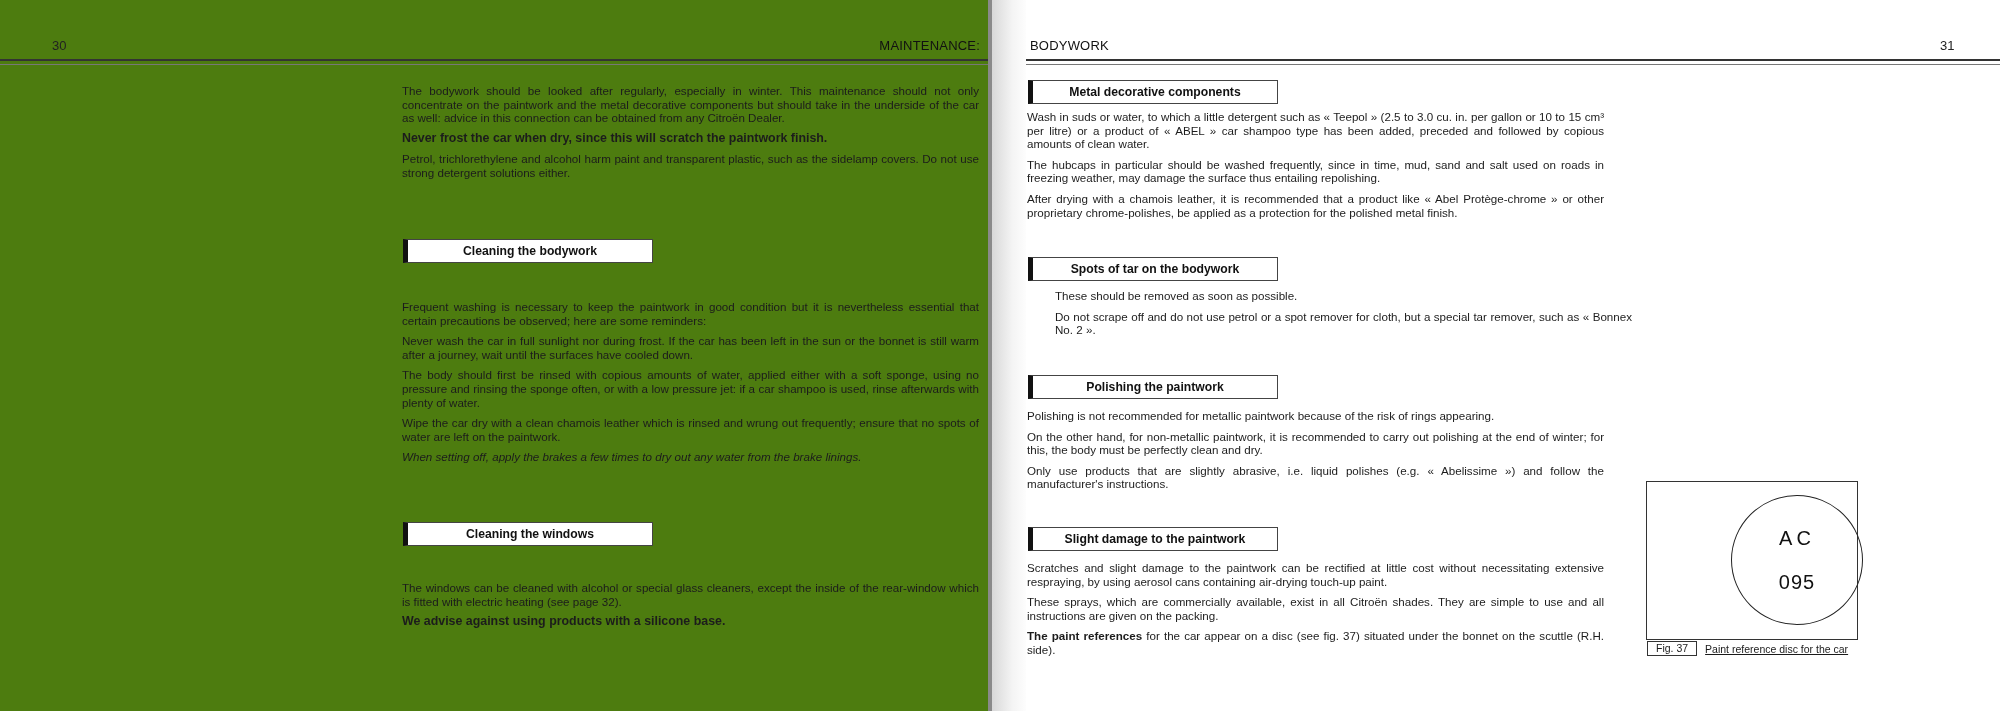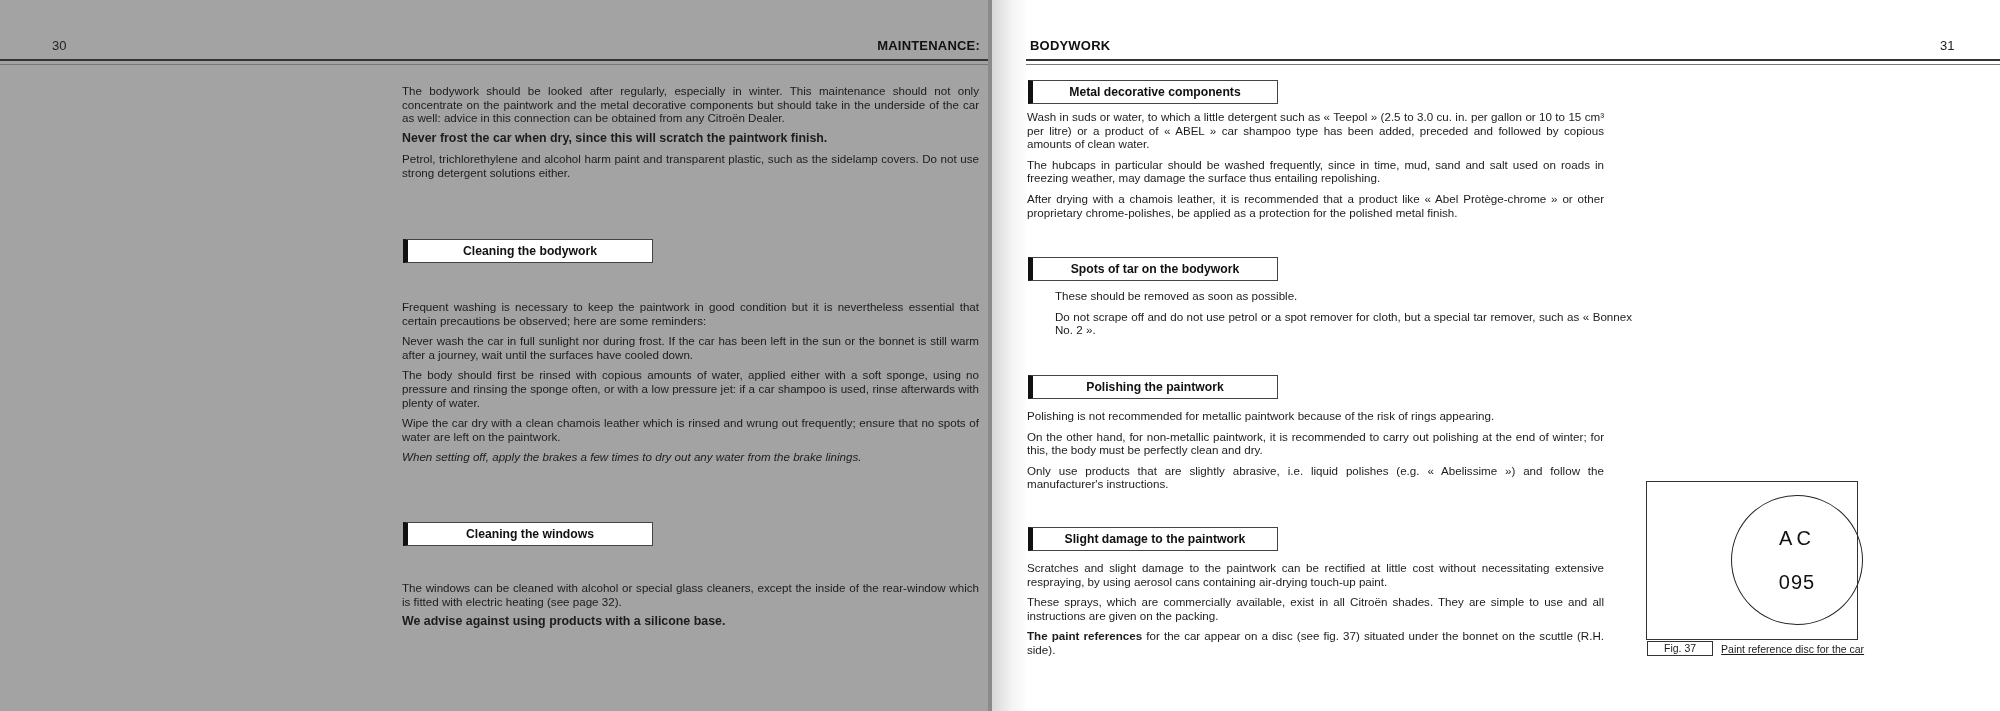--- a/index.html
+++ b/index.html
@@ -1,28 +1,28 @@
 <!DOCTYPE html>
 <html><head>
   <meta charset="utf-8">
   <style>
     * { box-sizing: border-box; margin: 0; padding: 0; }
     html, body { width: 2000px; height: 711px; background: #ffffff; overflow: hidden; }
     body { position: relative; font-family: "Liberation Sans", sans-serif; color: #1a1a1a; }
 
-    .page { position: absolute; top: 0; height: 711px; background: #a3a3a3; }
+    .page { position: absolute; top: 0; height: 711px; background: #4d7c0f; }
     .page-left { left: 0; width: 990px; }
     .page-right { left: 996px; width: 1004px; }
 
     .spine { position: absolute; left: 988px; top: 0; width: 4px; height: 711px; background: #8a8a8a; }
     .spine-shadow { position: absolute; left: 992px; top: 0; width: 34px; height: 711px;
       background: linear-gradient(to right, #d8d8d8, #f4f4f4 60%, #fdfdfd); }
 
     .page-number { position: absolute; top: 38px; font-size: 13px; color: #222; }
-    .running-head { position: absolute; top: 38px; font-size: 13px; font-weight: bold; letter-spacing: 0.2px; color: #111; }
+    .running-head { position: absolute; top: 38px; font-size: 13px; font-weight: normal; letter-spacing: 0.2px; color: #111; }
 
     .rule { position: absolute; height: 0; border-top: 2px solid #333; }
     .rule-thin { position: absolute; height: 0; border-top: 1px solid #777; }
 
     .col { position: absolute; font-size: 11.6px; line-height: 13.6px; color: #1c1c1c; }
     .col p { margin: 0 0 7px 0; text-align: justify; }
     .col p.bold { font-weight: bold; font-size: 12.4px; }
     .col p.italic { font-style: italic; }
 
     .section-box {
@@ -32,21 +32,21 @@
       background: #fff;
     }
 
     .figure { position: absolute; left: 1646px; top: 481px; width: 212px; height: 159px; border: 1px solid #333; background: #fff; }
     .disc { position: absolute; left: 84px; top: 13px; width: 132px; height: 130px; border: 1.5px solid #222; border-radius: 50%;
       display: flex; flex-direction: column; align-items: center; justify-content: center; gap: 16px; }
     .disc-line1 { font-size: 20px; letter-spacing: 4px; color: #111; line-height: 28px; }
     .disc-line2 { font-size: 20px; letter-spacing: 1px; color: #111; line-height: 28px; }
 
     .fig-caption { position: absolute; left: 1647px; top: 641px; font-size: 10.5px; display: flex; align-items: center; gap: 8px; }
-    .fig-label { border: 1px solid #333; padding: 0 16px; line-height: 13px; }
+    .fig-label { border: 1px solid #333; padding: 0 8px; line-height: 13px; }
     .fig-text { text-decoration: underline; }
   </style>
 </head>
 <body>
 
 <div class="page page-left">
   <span class="page-number" style="left:52px;">30</span>
   <span class="running-head" style="right:10px;">MAINTENANCE:</span>
   <div class="rule" style="left:0; width:990px; top:59px;"></div>
   <div class="rule-thin" style="left:0; width:990px; top:64px;"></div>

